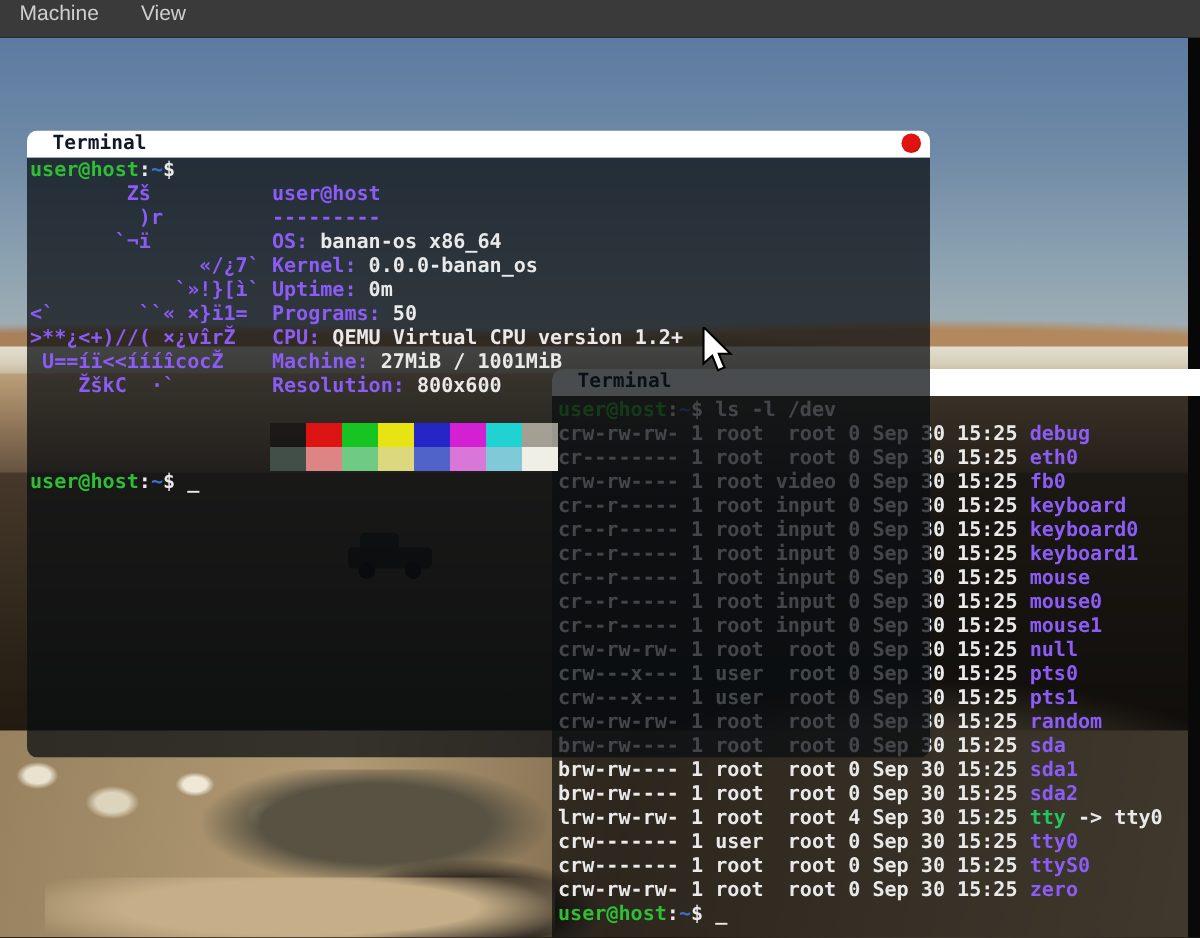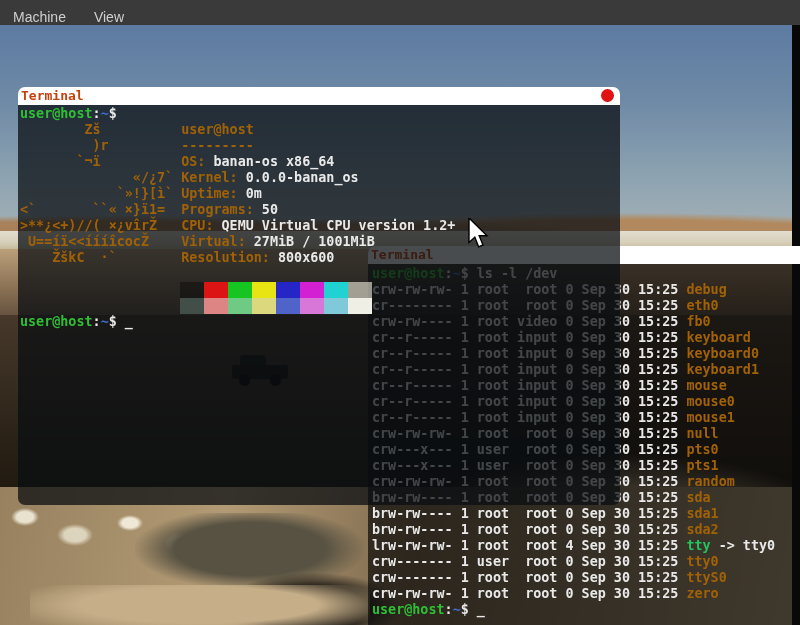--- a/index.html
+++ b/index.html
@@ -1,20 +1,20 @@
 <!DOCTYPE html>
 <html><head>
 <meta charset="utf-8">
 <style>
   html,body{margin:0;padding:0;}
   body{width:800px;height:625px;overflow:hidden;position:relative;background:#000;
        font-family:"DejaVu Sans Mono",monospace;}
   
   .menubar{position:absolute;left:0;top:0;width:800px;height:25px;background:#3a3a3a;
-           display:flex;align-items:flex-end;gap:28px;padding-left:13px;box-sizing:border-box;
+           display:flex;align-items:flex-start;gap:28px;padding-left:13px;box-sizing:border-box;
            font-family:"Liberation Sans",sans-serif;font-size:14px;color:#cfcfcf;z-index:50;}
   .menubar span{cursor:default;}
   
   .photo{position:absolute;left:0;top:25px;width:800px;height:600px;z-index:0;overflow:hidden;}
   .sky{position:absolute;left:0;top:0;width:800px;height:218px;
        background:linear-gradient(180deg,#5d7ba2 0%,#6f8aa6 35%,#8da3b1 70%,#a9b3b6 100%);}
   .hills{position:absolute;left:0;top:182px;width:800px;height:32px;
        background:
         radial-gradient(60% 100% at 12% 100%,#a8805a 0 55%,rgba(168,128,90,0) 75%),
         radial-gradient(45% 90% at 45% 100%,#9c7a55 0 50%,rgba(156,122,85,0) 72%),
@@ -44,28 +44,28 @@
        background:radial-gradient(70% 90% at 50% 50%,#c5ae88 0 50%,rgba(197,174,136,0) 85%);}
   .edgestrip{position:absolute;right:0;top:0;width:8px;height:600px;background:#070707;}
   
   .truck{position:absolute;left:232px;top:328px;width:58px;height:34px;}
   .truck .body{position:absolute;left:0;top:12px;width:56px;height:14px;background:#14110c;border-radius:3px;}
   .truck .cab{position:absolute;left:8px;top:2px;width:26px;height:13px;background:#1a1711;border-radius:3px 4px 0 0;}
   .truck .w1,.truck .w2{position:absolute;top:22px;width:11px;height:11px;border-radius:50%;background:#080706;}
   .truck .w1{left:7px}.truck .w2{left:38px}
   
   .term{position:absolute;border-radius:7px;overflow:hidden;}
-  .titlebar{height:18px;background:#ffffff;color:#c2410c;font:bold 13px/18px "DejaVu Sans Mono",monospace;
-            padding-left:3px;position:relative;}
+  .titlebar{height:18px;background:#ffffff;color:#0f172a;font:bold 13px/18px "DejaVu Sans Mono",monospace;
+            padding-left:17px;position:relative;}
   .closebtn{position:absolute;top:2px;right:6px;width:13px;height:13px;border-radius:50%;
             background:radial-gradient(circle at 42% 38%,#e01212 0 55%,#a50c0c 100%);}
   .tcontent{font:bold 13.4px/16px "DejaVu Sans Mono",monospace;color:#e9e9e9;}
   .trow{height:16px;white-space:pre;}
   .sg{white-space:pre;}
-  .g{color:#2fbf35}.w{color:#e9e9e9}.y{color:#a16207}.b{color:#3e6ed4}.c{color:#22c55e}
+  .g{color:#2fbf35}.w{color:#e9e9e9}.y{color:#8b5cf6}.b{color:#3e6ed4}.c{color:#22c55e}
   .pal{display:inline-block;width:24px;height:16px;vertical-align:top;}
   #term1{left:18px;top:87px;width:602px;height:418px;z-index:20;}
   #term1 .tcontent{background:rgba(10,14,18,0.74);height:400px;padding:1px 0 16px 2px;box-sizing:border-box;}
   #term2{left:368px;top:246px;width:560px;height:520px;z-index:10;border-radius:7px 0 0 0;}
   #term2 .titlebar{border-radius:7px 0 0 0;}
   #term2 .tcontent{background:rgba(10,10,10,0.70);height:502px;padding:2px 0 0 4px;box-sizing:border-box;}
   
   .cursor{position:absolute;left:467px;top:218px;z-index:90;}
 </style>
 </head>
@@ -134,21 +134,21 @@
   </div>
   <div class="tcontent">
       <div class="trow"><span class="sg g">user@host</span><span class="sg w">:</span><span class="sg b">~</span><span class="sg w">$</span></div>
       <div class="trow"><span class="sg y">        Zš          </span><span class="sg y">user@host</span></div>
       <div class="trow"><span class="sg y">         )r         </span><span class="sg y">---------</span></div>
       <div class="trow"><span class="sg y">       `¬ï          </span><span class="sg y">OS:</span><span class="sg w"> banan-os x86_64</span></div>
       <div class="trow"><span class="sg y">              «/¿7` </span><span class="sg y">Kernel:</span><span class="sg w"> 0.0.0-banan_os</span></div>
       <div class="trow"><span class="sg y">            `»!}[ì` </span><span class="sg y">Uptime:</span><span class="sg w"> 0m</span></div>
       <div class="trow"><span class="sg y">&lt;`       ``« ×}ï1=  </span><span class="sg y">Programs:</span><span class="sg w"> 50</span></div>
       <div class="trow"><span class="sg y">&gt;**¿&lt;+)//( ×¿vîrŽ   </span><span class="sg y">CPU:</span><span class="sg w"> QEMU Virtual CPU version 1.2+</span></div>
-      <div class="trow"><span class="sg y"> U==íï&lt;&lt;íííîcocŽ    </span><span class="sg y">Virtual:</span><span class="sg w"> 27MiB / 1001MiB</span></div>
+      <div class="trow"><span class="sg y"> U==íï&lt;&lt;íííîcocŽ    </span><span class="sg y">Machine:</span><span class="sg w"> 27MiB / 1001MiB</span></div>
       <div class="trow"><span class="sg y">    ŽškC  ·`        </span><span class="sg y">Resolution:</span><span class="sg w"> 800x600</span></div>
       <div class="trow"></div>
       <div class="trow" style="padding-left: 160px;"><span class="pal" style="background: rgba(0, 0, 0, 0.35);"></span><span class="pal" style="background: rgb(221, 20, 20);"></span><span class="pal" style="background: rgb(22, 196, 34);"></span><span class="pal" style="background: rgb(232, 228, 20);"></span><span class="pal" style="background: rgb(38, 38, 198);"></span><span class="pal" style="background: rgb(210, 32, 210);"></span><span class="pal" style="background: rgb(32, 210, 210);"></span><span class="pal" style="background: rgba(245, 240, 224, 0.6);"></span></div>
       <div class="trow" style="padding-left: 160px;"><span class="pal" style="background: rgba(74, 90, 82, 0.8);"></span><span class="pal" style="background: rgb(221, 133, 133);"></span><span class="pal" style="background: rgb(111, 202, 131);"></span><span class="pal" style="background: rgb(220, 216, 126);"></span><span class="pal" style="background: rgb(80, 99, 200);"></span><span class="pal" style="background: rgb(216, 119, 216);"></span><span class="pal" style="background: rgb(127, 201, 216);"></span><span class="pal" style="background: rgb(239, 239, 230);"></span></div>
       <div class="trow"><span class="sg g">user@host</span><span class="sg w">:</span><span class="sg b">~</span><span class="sg w">$</span><span class="sg w"> _</span></div>
     </div>
 </div>
 
 <svg class="cursor" width="24" height="32" viewBox="0 0 12 16">
   <polygon points="1,0 1,12.2 3.9,9.6 5.8,14.4 8,13.5 6.1,8.9 10,8.9" fill="#ffffff" stroke="#000000" stroke-width="0.7"></polygon>

